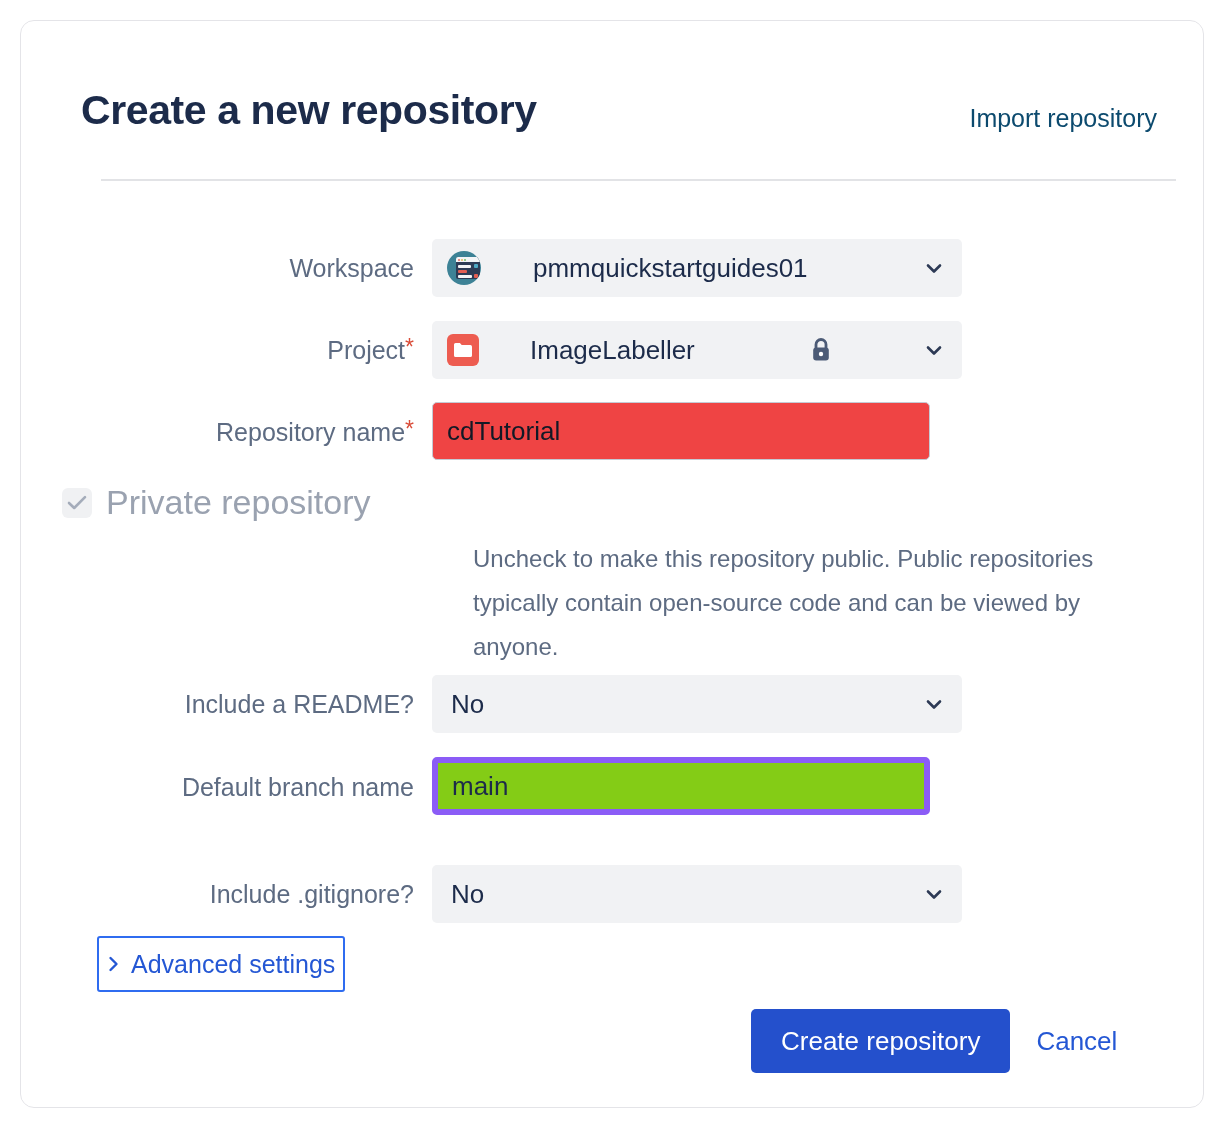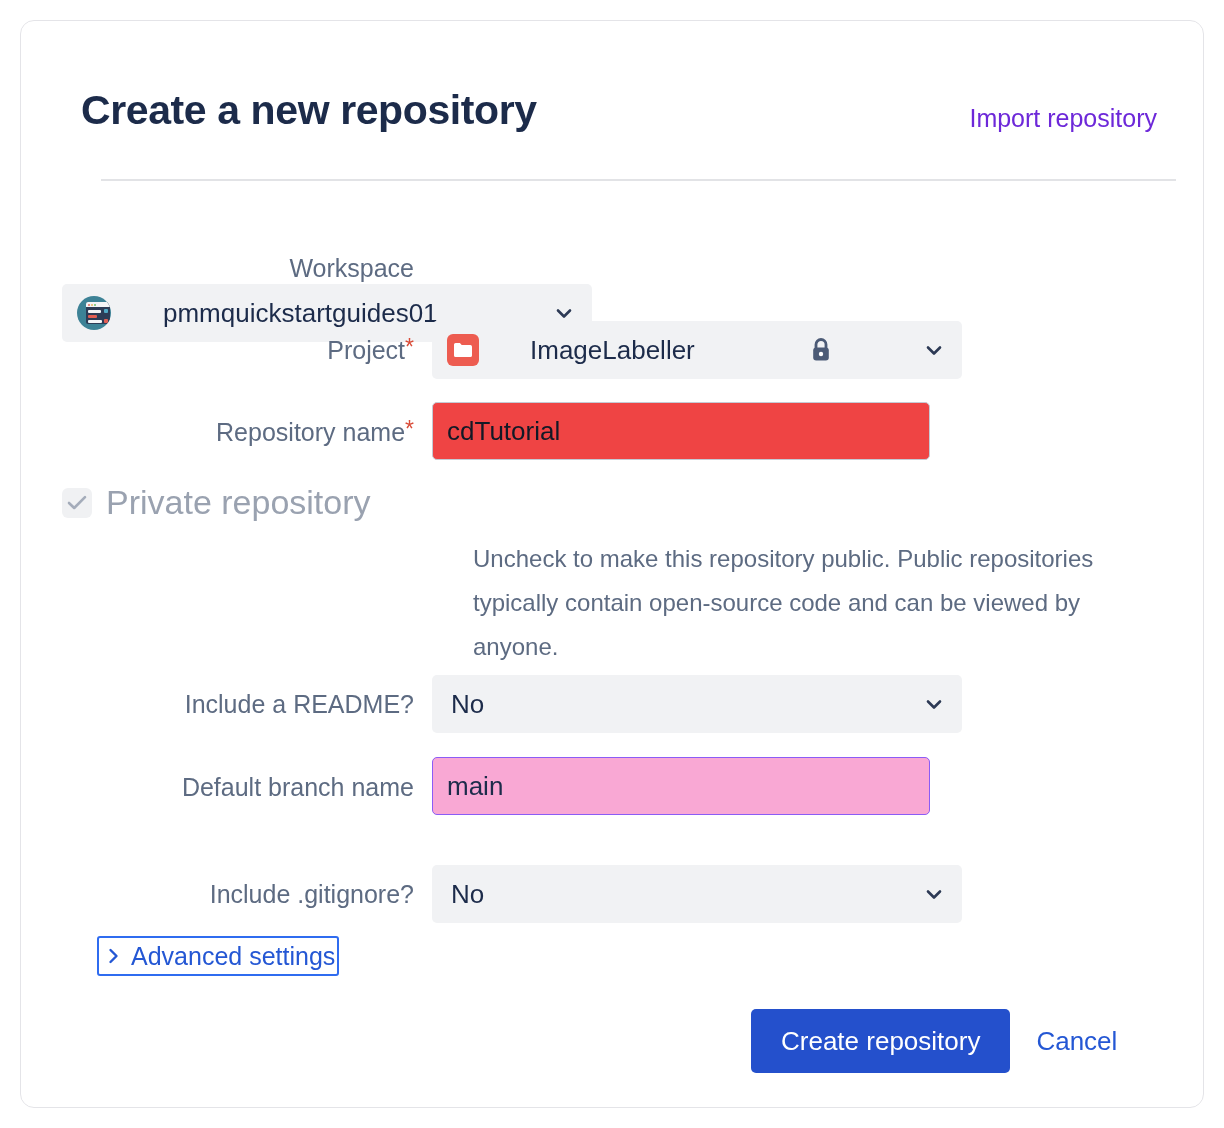--- a/index.html
+++ b/index.html
@@ -54,21 +54,21 @@
     letter-spacing: -0.4px;
     color: #1c2b4a;
     white-space: nowrap;
   }
   .import-link {
     position: absolute;
     right: 0;
     top: 22px;
     font-size: 25px;
     line-height: 30px;
-    color: #6d28d9;
+    color: #0c4a6e;
     text-decoration: none;
     cursor: pointer;
     white-space: nowrap;
   }
   .divider {
     position: absolute;
     left: 80px;
     top: 158px;
     width: 1075px;
     height: 2px;
@@ -215,22 +215,22 @@
     font-size: 26px;
     color: #121926;
     padding: 0 14px;
     outline: none;
   }
   .text-input.focused {
     background: #ef4444;
     border: 1px solid #c5cad4;
   }
   .text-input.idle {
-    background: #f9a8d4;
-    border: 1px solid #8b5cf6;
+    background: #84cc16;
+    border: 6px solid #8b5cf6;
     color: #1c2b4a;
   }
 
   
   .checkbox {
     width: 30px;
     height: 30px;
     border-radius: 6px;
     background: #f0f1f3;
     position: relative;
@@ -253,25 +253,25 @@
     font-size: 24px;
     line-height: 44px;
     color: #5d6b82;
   }
 
   
   .adv {
     position: absolute;
     left: 76px;
     top: 915px;
-    height: 40px;
+    height: 56px;
     box-sizing: border-box;
     border: 2px solid #2f6cf0;
     border-radius: 3px;
-    padding: 0 2px 0 8px;
+    padding: 0 8px 0 8px;
     display: flex;
     align-items: center;
     cursor: pointer;
   }
   .adv .chevr {
     width: 14px;
     height: 18px;
     margin-right: 10px;
     display: block;
   }
@@ -321,21 +321,21 @@
   <div class="card">
 
     <div class="header">
       <h1 class="page-title">Create a new repository</h1>
       <a class="import-link" href="#">Import repository</a>
     </div>
     <div class="divider"></div>
 
     <div class="form">
 
-      <div class="row" style="left:41px; top:218px;flex-direction:column;">
+      <div class="row" style="left:41px; top:218px;">
         <div class="lbl" style="padding-top:14px;">Workspace</div>
         <div class="ctrl">
           <div class="select-shell">
             <span class="avatar">
               <span class="win"></span>
               <span class="winbar"></span>
               <span class="d d1"></span>
                 <span class="d d2"></span>
                 <span class="d d3"></span>
               <span class="ln l1"></span>

